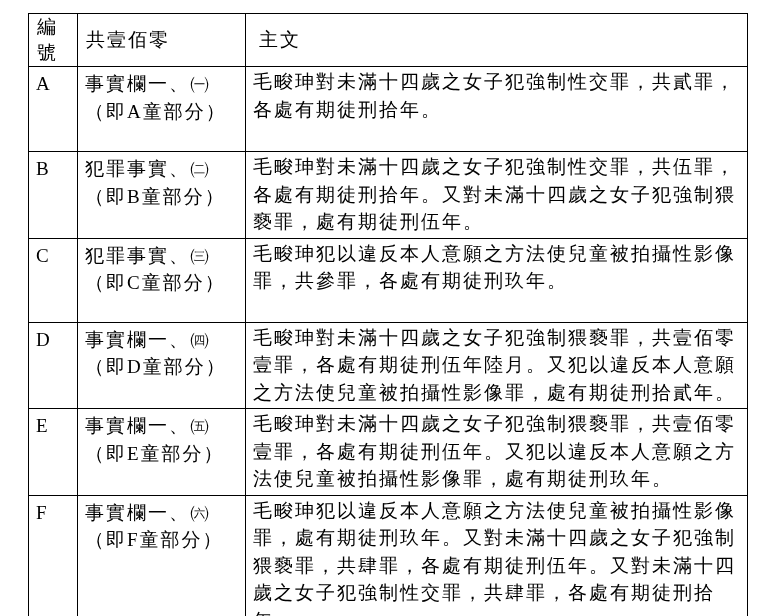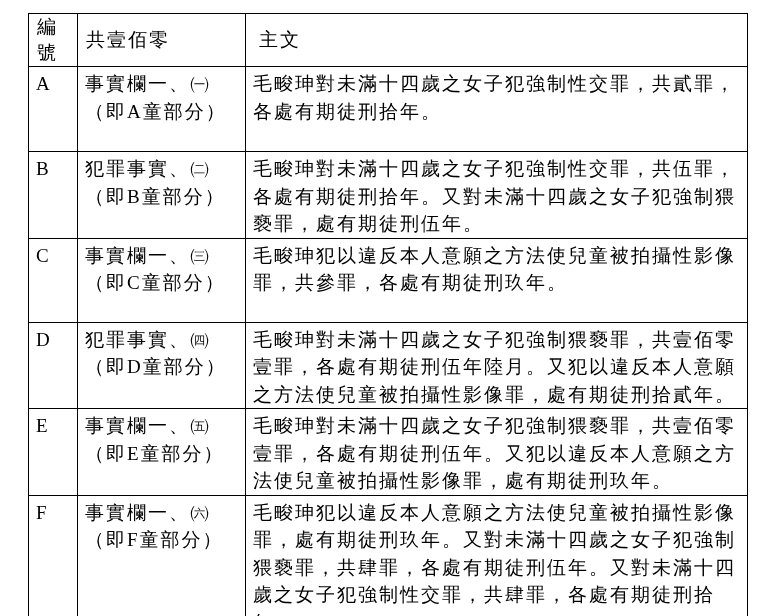--- a/index.html
+++ b/index.html
@@ -42,21 +42,21 @@
     padding: 0 2px 0 8px;
     line-height: 26px;
   }
   table.judgment th.h-verdict { padding-left: 13px; font-family: Liberation Serif, serif; }
   table.judgment td {
     padding: 3px 4px 0 7px;
     line-height: 27.5px;
     white-space: pre-wrap;
   }
   td.cell-fact { padding-left: 10px; }
-  td.cell-verdict { padding-left: 6px; }
+  td.cell-verdict { padding-left: 6px; font-family: Liberation Mono, monospace; }
   tr.r-a { height: 85px; }
   tr.r-b { height: 83px; }
   tr.r-c { height: 84px; }
   tr.r-d { height: 81px; }
   tr.r-e { height: 81px; }
   tr.r-f { height: 140px; }
 </style>
 </head>
 <body>
 
@@ -85,28 +85,28 @@
       <tr class="r-b">
         <td class="cell-id">B</td>
         <td class="cell-fact">犯罪事實、㈡
 （即B童部分）</td>
         <td class="cell-verdict">毛畯珅對未滿十四歲之女子犯強制性交罪，共伍罪，
 各處有期徒刑拾年。又對未滿十四歲之女子犯強制猥
 褻罪，處有期徒刑伍年。</td>
       </tr>
       <tr class="r-c">
         <td class="cell-id">C</td>
-        <td class="cell-fact">事實欄一、㈢
+        <td class="cell-fact">犯罪事實、㈢
 （即C童部分）</td>
         <td class="cell-verdict">毛畯珅犯以違反本人意願之方法使兒童被拍攝性影像
 罪，共參罪，各處有期徒刑玖年。</td>
       </tr>
       <tr class="r-d">
         <td class="cell-id">D</td>
-        <td class="cell-fact">犯罪事實、㈣
+        <td class="cell-fact">事實欄一、㈣
 （即D童部分）</td>
         <td class="cell-verdict">毛畯珅對未滿十四歲之女子犯強制猥褻罪，共壹佰零
 壹罪，各處有期徒刑伍年陸月。又犯以違反本人意願
 之方法使兒童被拍攝性影像罪，處有期徒刑拾貳年。</td>
       </tr>
       <tr class="r-e">
         <td class="cell-id">E</td>
         <td class="cell-fact">事實欄一、㈤
 （即E童部分）</td>
         <td class="cell-verdict">毛畯珅對未滿十四歲之女子犯強制猥褻罪，共壹佰零

